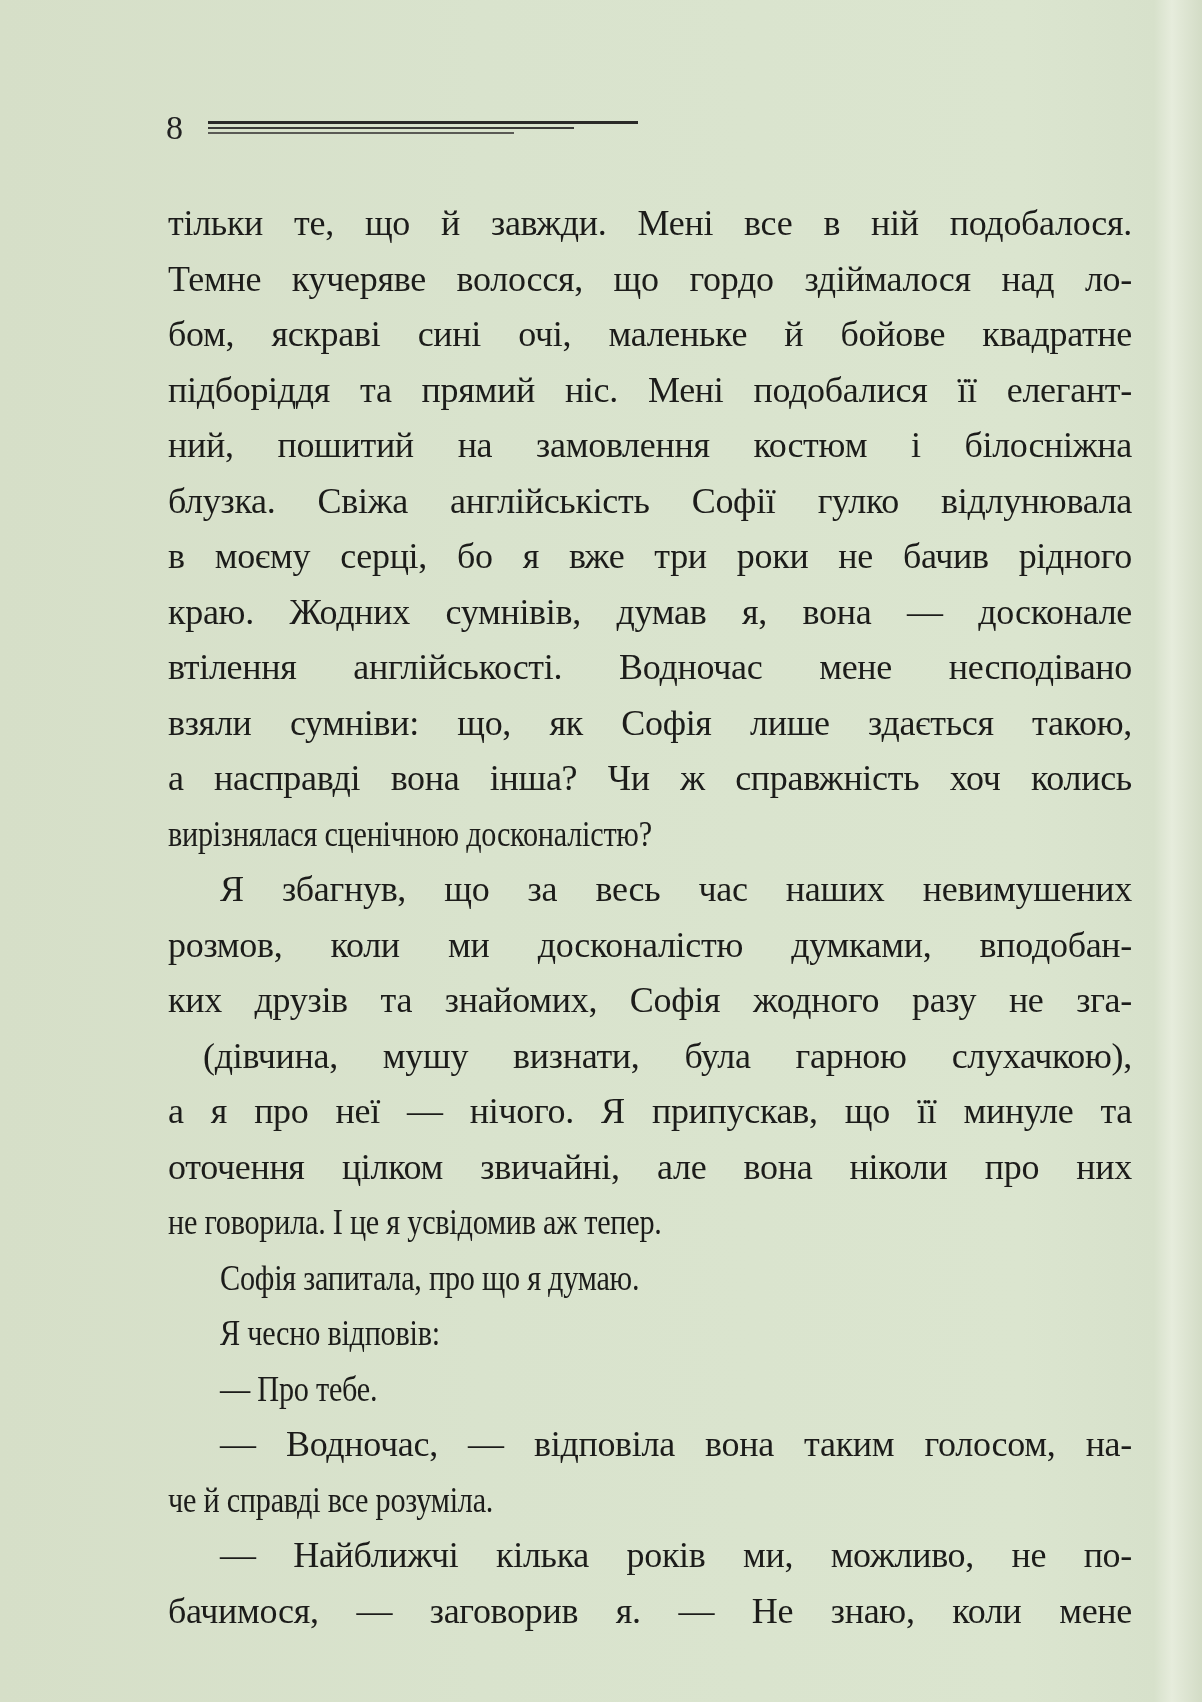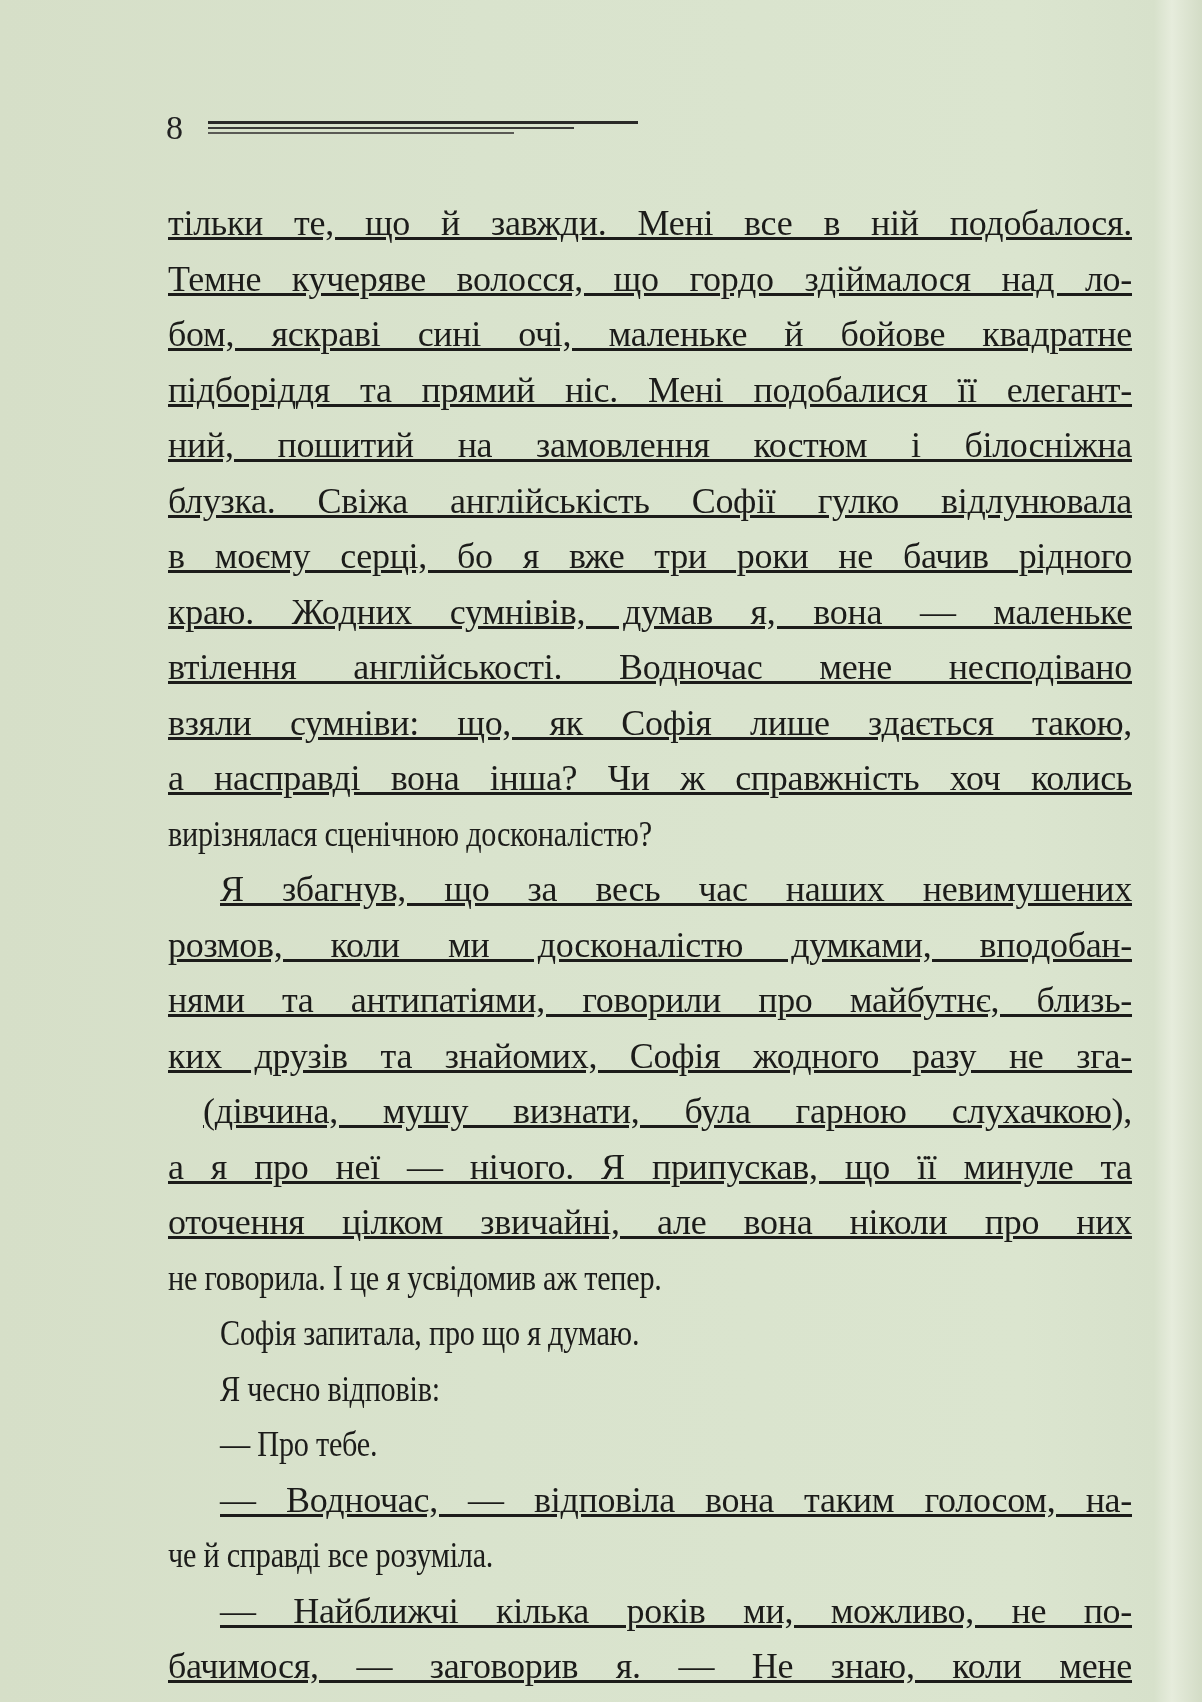--- a/index.html
+++ b/index.html
@@ -48,21 +48,20 @@
     .line {
       display: block;
       height: 55.5px;
       line-height: 55.5px;
       font-size: 36px;
       white-space: nowrap;
       text-align: justify;
       text-align-last: justify;
       transform-origin: left center;
       letter-spacing: -0.3px;
-      text-decoration: underline;
     }
     .line.last {
       text-align-last: left;
     }
     .line.indent {
       padding-left: 52px;
     }
   </style>
 </head>
 <body>
@@ -75,28 +74,27 @@
 </div>
 
 <div class="body-text" id="body-text">
     <span class="line"><span style="white-space: nowrap;">тільки те, що й завжди. Мені все в ній подобалося.</span></span>
     <span class="line"><span style="white-space: nowrap;">Темне кучеряве волосся, що гордо здіймалося над ло-</span></span>
     <span class="line"><span style="white-space: nowrap;">бом, яскраві сині очі, маленьке й бойове квадратне</span></span>
     <span class="line"><span style="white-space: nowrap;">підборіддя та прямий ніс. Мені подобалися її елегант-</span></span>
     <span class="line"><span style="white-space: nowrap;">ний, пошитий на замовлення костюм і білосніжна</span></span>
     <span class="line"><span style="white-space: nowrap;">блузка. Свіжа англійськість Софії гулко відлунювала</span></span>
     <span class="line"><span style="white-space: nowrap;">в моєму серці, бо я вже три роки не бачив рідного</span></span>
-    <span class="line"><span style="white-space: nowrap;">краю. Жодних сумнівів, думав я, вона — маленьке</span></span>
+    <span class="line"><span style="white-space: nowrap;">краю. Жодних сумнівів, думав я, вона — досконале</span></span>
     <span class="line"><span style="white-space: nowrap;">втілення англійськості. Водночас мене несподівано</span></span>
     <span class="line"><span style="white-space: nowrap;">взяли сумніви: що, як Софія лише здається такою,</span></span>
     <span class="line"><span style="white-space: nowrap;">а насправді вона інша? Чи ж справжність хоч колись</span></span>
     <span class="line last"><span style="white-space: nowrap; display: inline-block; transform-origin: left center; transform: scaleX(0.84);">вирізнялася сценічною досконалістю?</span></span>
     <span class="line indent"><span style="white-space: nowrap;">Я збагнув, що за весь час наших невимушених</span></span>
     <span class="line"><span style="white-space: nowrap;">розмов, коли ми досконалістю думками, вподобан-</span></span>
-    <span class="line"><span style="white-space: nowrap;">нями та антипатіями, говорили про майбутнє, близь-</span></span>
     <span class="line"><span style="white-space: nowrap;">ких друзів та знайомих, Софія жодного разу не зга-</span></span>
     <span class="line"><span style="white-space: nowrap; margin-left: 35px;">(дівчина, мушу визнати, була гарною слухачкою),</span></span>
     <span class="line"><span style="white-space: nowrap;">а я про неї — нічого. Я припускав, що її минуле та</span></span>
     <span class="line"><span style="white-space: nowrap;">оточення цілком звичайні, але вона ніколи про них</span></span>
     <span class="line last"><span style="white-space: nowrap; display: inline-block; transform-origin: left center; transform: scaleX(0.84);">не говорила. І це я усвідомив аж тепер.</span></span>
     <span class="line indent last"><span style="white-space: nowrap; display: inline-block; transform-origin: left center; transform: scaleX(0.84);">Софія запитала, про що я думаю.</span></span>
     <span class="line indent last"><span style="white-space: nowrap; display: inline-block; transform-origin: left center; transform: scaleX(0.84);">Я чесно відповів:</span></span>
     <span class="line indent last"><span style="white-space: nowrap; display: inline-block; transform-origin: left center; transform: scaleX(0.84);">— Про тебе.</span></span>
     <span class="line indent"><span style="white-space: nowrap;">— Водночас, — відповіла вона таким голосом, на-</span></span>
     <span class="line last"><span style="white-space: nowrap; display: inline-block; transform-origin: left center; transform: scaleX(0.84);">че й справді все розуміла.</span></span>

